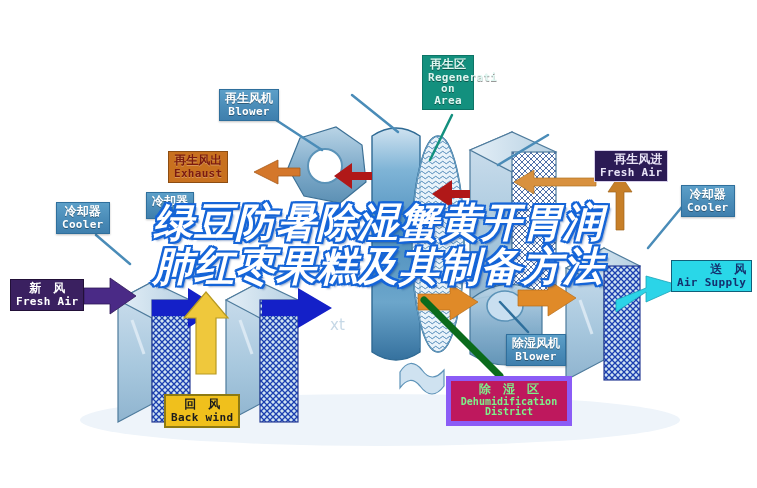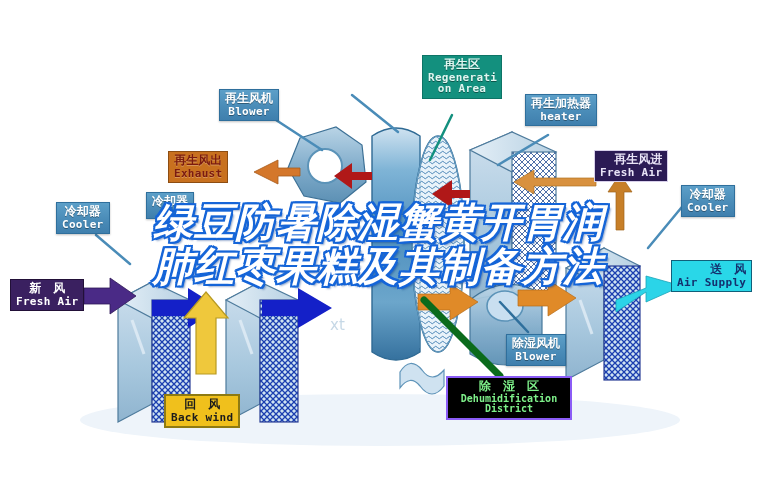--- a/index.html
+++ b/index.html
@@ -93,22 +93,22 @@
   
   .sty-cyan {
     background: #29d7e8;
     border: 1px solid #10607a;
     color: #14306e;
     text-shadow: none;
     text-align: right;
   }
   
   .sty-green {
-    background: #000000;
-    border: 2px solid #8b5cf6;
+    background: #be185d;
+    border: 5px solid #8b5cf6;
     color: #7ef08a;
     text-shadow: none;
   }
   .sty-green .en { font-size: 10px; letter-spacing: 0px; }
 
   
   #watermark {
     position: absolute;
     left: 0;
     top: 200px;
@@ -320,29 +320,25 @@
   <div class="callout sty-purple" style="left:2px; top:279px;">
     <span class="cn">新　风</span>
     <span class="en">Fresh Air</span>
   </div>
 
   <div class="callout sty-yellow" style="left:164px; top:394px;">
     <span class="cn">回　风</span>
     <span class="en">Back wind</span>
   </div>
 
-  <div class="callout sty-teal" style="left:422px; top:55px; width:80px; white-space:normal;">
+  <div class="callout sty-teal" style="left:422px; top:55px; width:52px; white-space:normal;">
     <span class="cn">再生区</span>
     <span class="en">Regenerati on Area</span>
   </div>
 
-  <div class="callout sty-steel" style="left:525px; top:94px;">
-    <span class="cn">再生加热器</span>
-    <span class="en">heater</span>
-  </div>
 
   <div class="callout sty-purple2" style="left:594px; top:150px;text-align:right;">
     <span class="cn">再生风进</span>
     <span class="en">Fresh Air</span>
   </div>
 
   <div class="callout sty-steel" style="left:681px; top:185px;">
     <span class="cn">冷却器</span>
     <span class="en">Cooler</span>
   </div>

